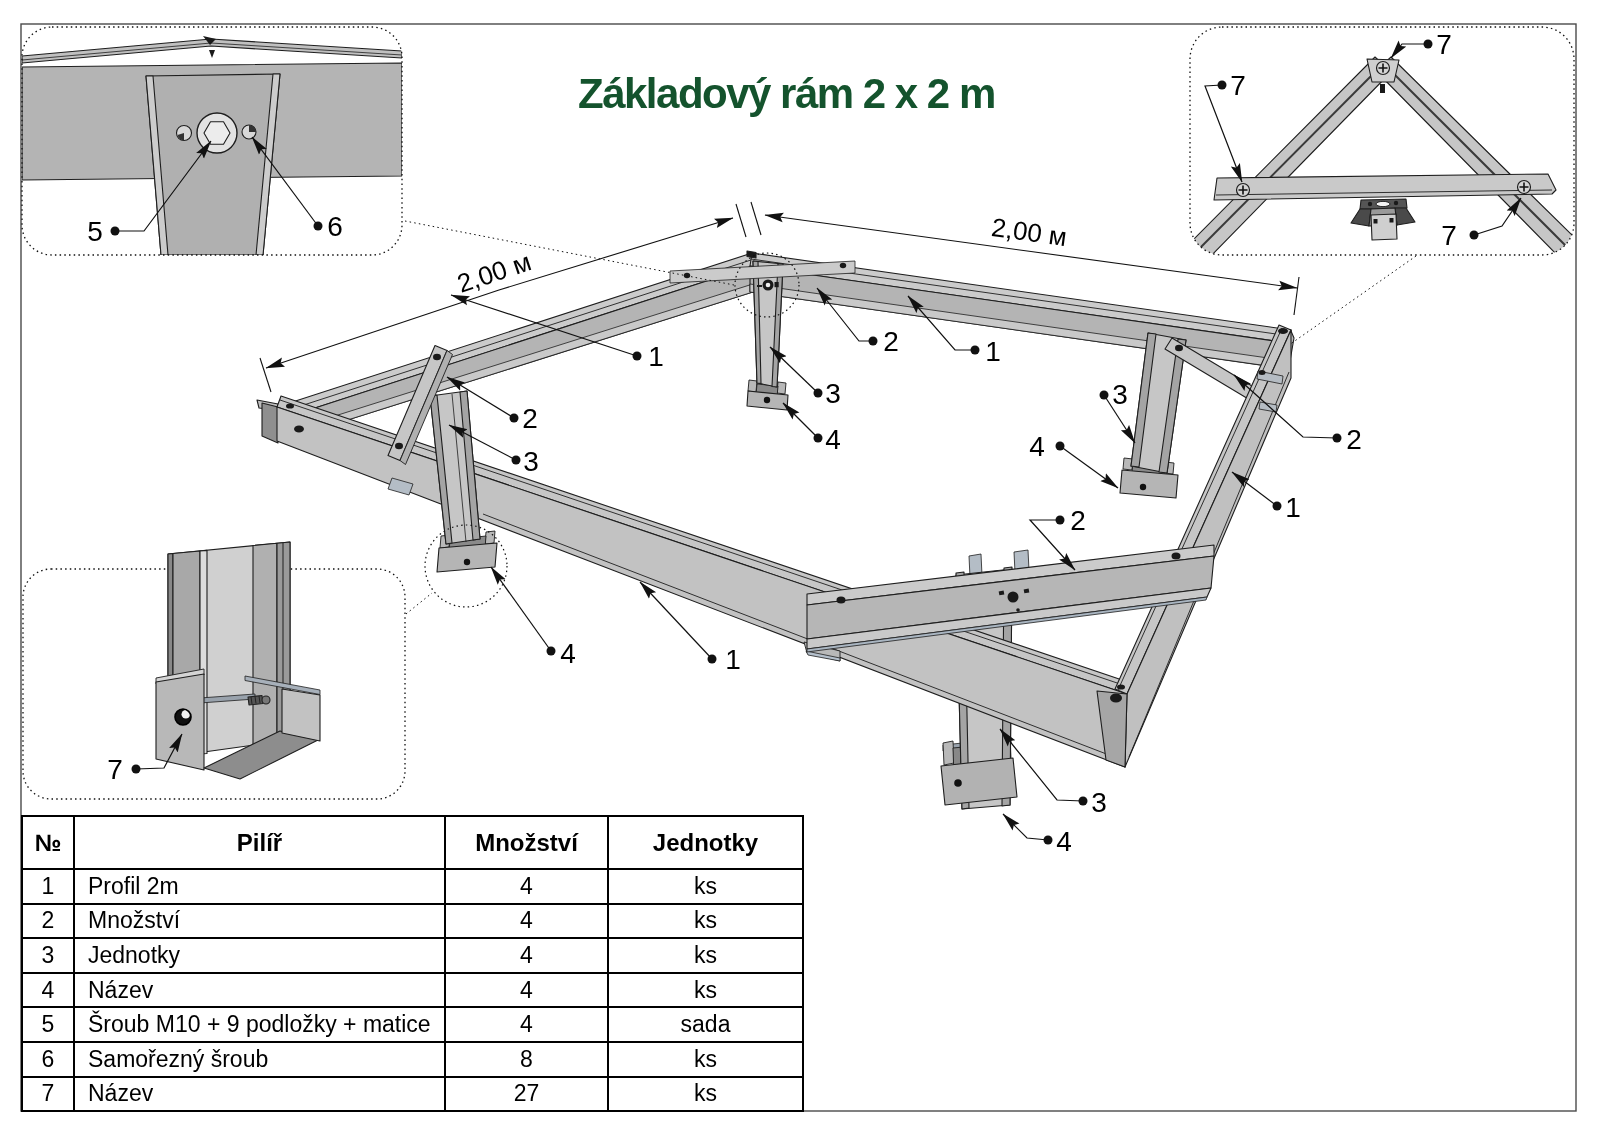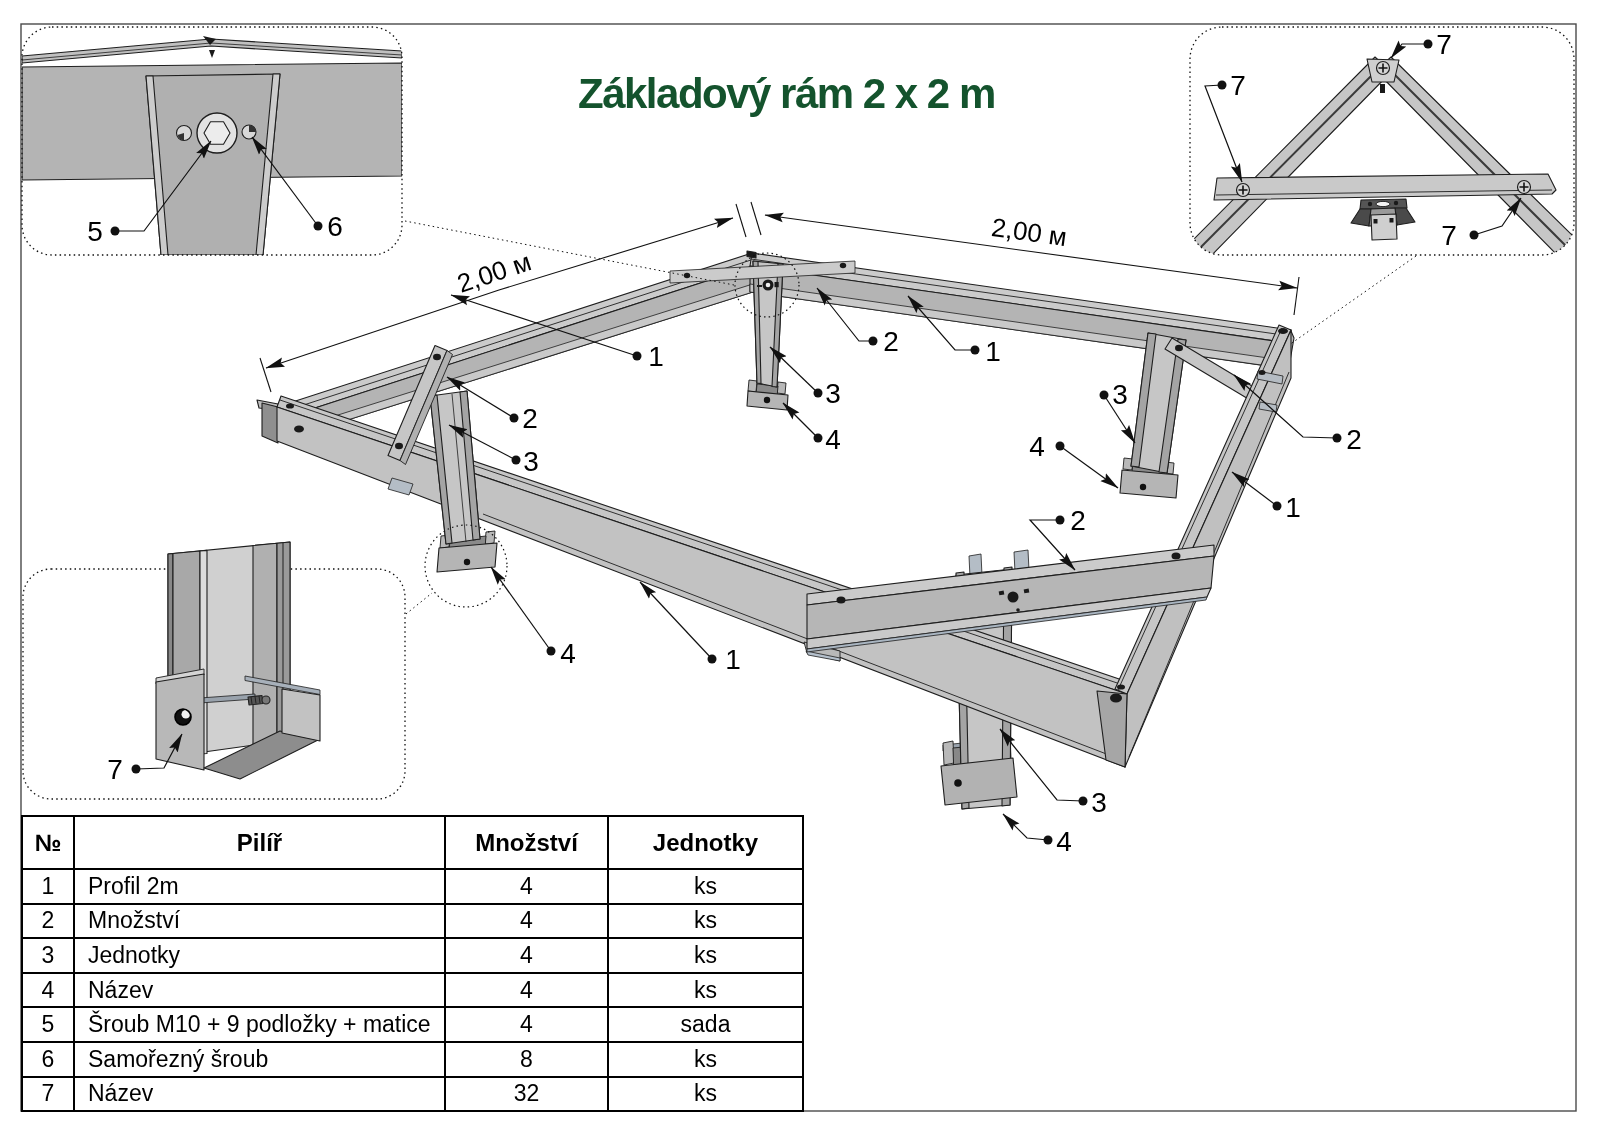--- a/index.html
+++ b/index.html
@@ -396,18 +396,18 @@
         </tr>
   <tr>
           <td class="c">6</td>
           <td class="l">Samořezný šroub</td>
           <td class="c">8</td>
           <td class="c">ks</td>
         </tr>
   <tr>
           <td class="c">7</td>
           <td class="l">Název</td>
-          <td class="c">32</td>
+          <td class="c">27</td>
           <td class="c">ks</td>
         </tr>
 </tbody>
     </table>
 </div>
 
 </body></html>

